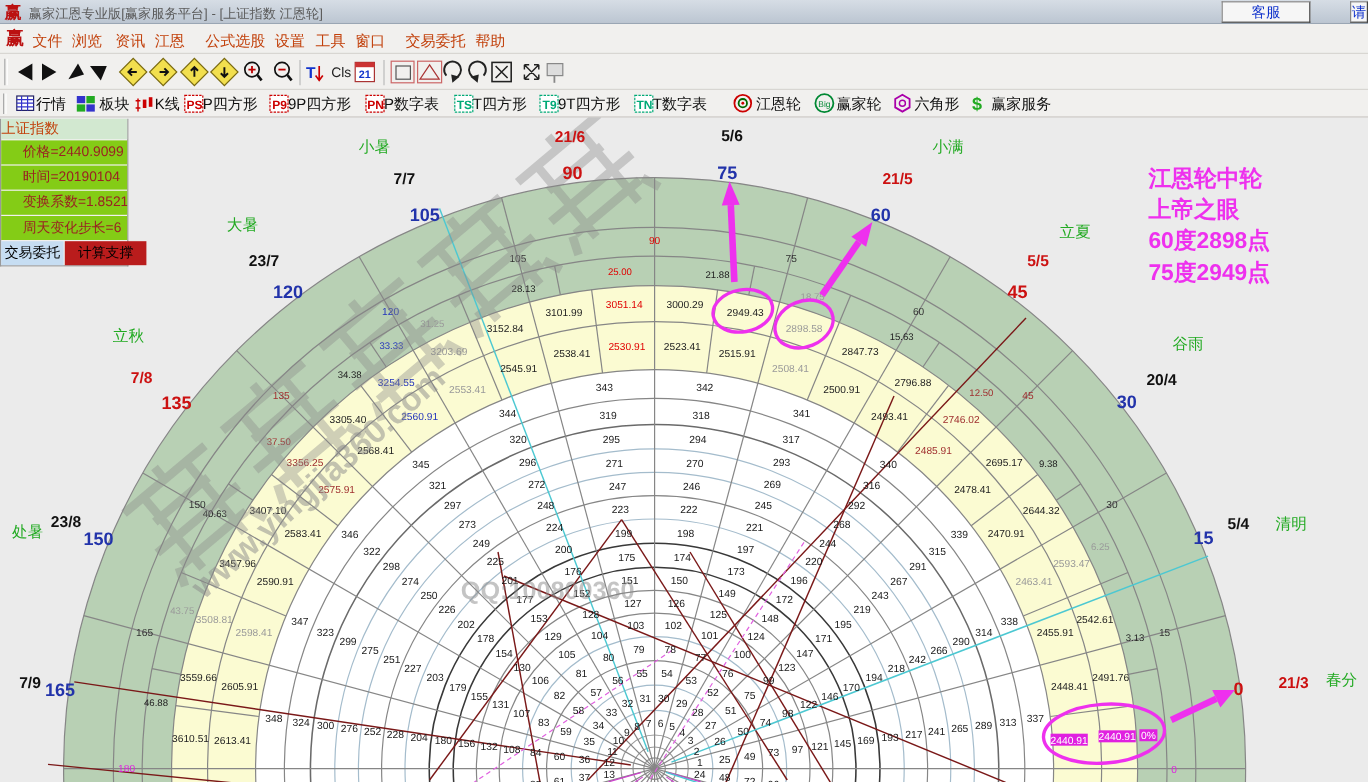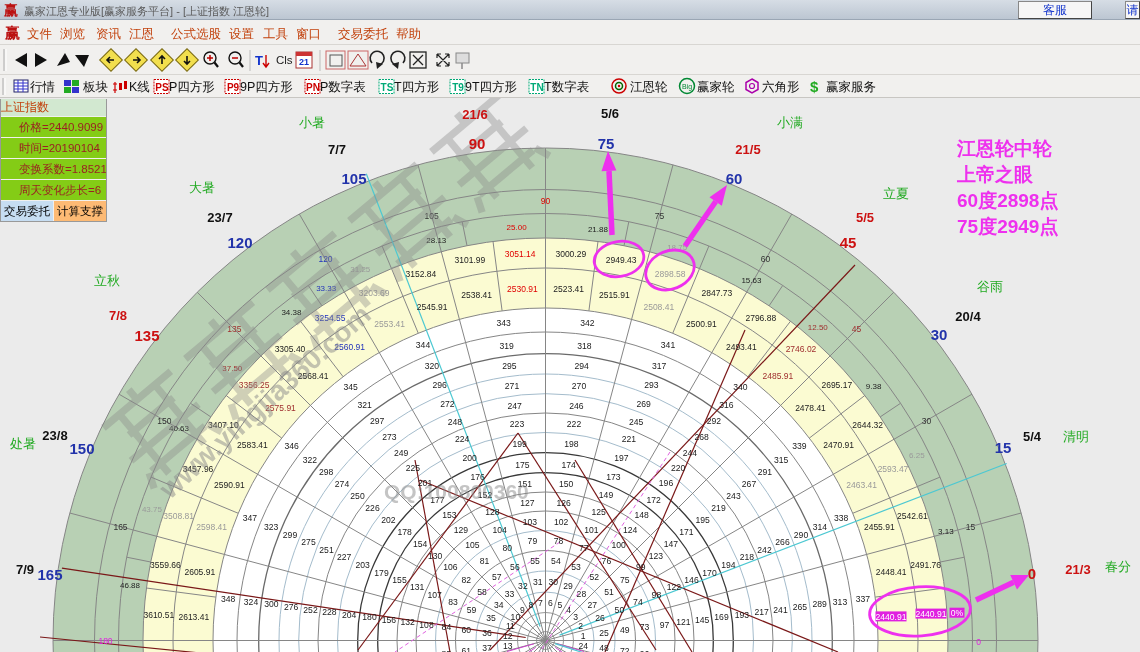--- a/index.html
+++ b/index.html
@@ -568,14 +568,14 @@
 <ellipse cx="920" cy="513.4" rx="50.5" ry="24.5" fill="none" stroke="#ee30ee" stroke-width="2.8" transform="rotate(-4 920 513.4)"></ellipse>
 </svg></div>
 <div id="panel">
 <div class="prow" style="background:#d2e8d0;color:#c2410c;text-align:left;padding-left:0;font-size:12px;height:17px;line-height:17px">上证指数</div>
 <div class="prow">价格=2440.9099</div>
 <div class="prow">时间=20190104</div>
 <div class="prow">变换系数=1.85213</div>
 <div class="prow">周天变化步长=6</div>
 <div style="position:relative;width:105px;height:20px">
 <div style="position:absolute;left:0;top:0;width:52px;height:20px;background:#c6ddf2;color:#000;font-size:11.5px;line-height:20px;text-align:center">交易委托</div>
-<div style="position:absolute;left:53px;top:0;width:52px;height:20px;background:#fdba74;color:#000;font-size:11.5px;line-height:20px;text-align:center">计算支撑</div>
+<div style="position:absolute;left:53px;top:0;width:68px;height:20px;background:#b91c1c;color:#000;font-size:11.5px;line-height:20px;text-align:center">计算支撑</div>
 </div>
 </div>
 </body></html>

